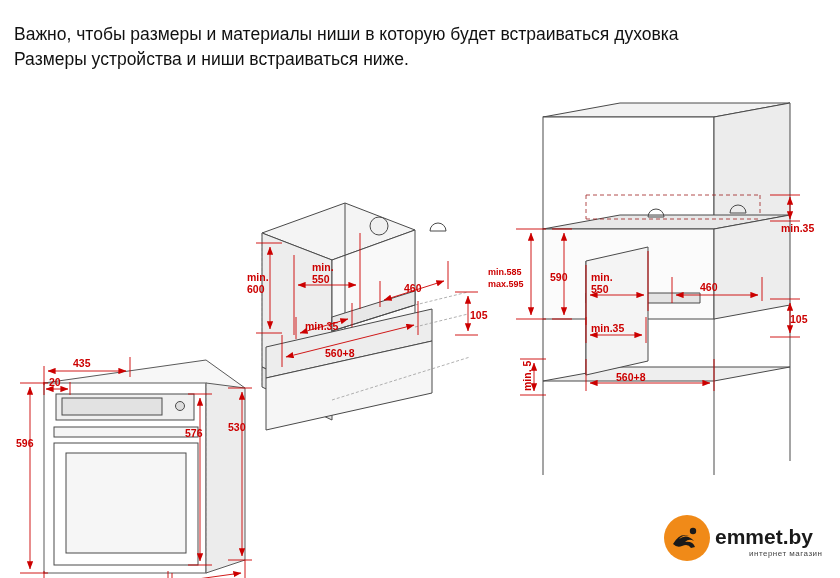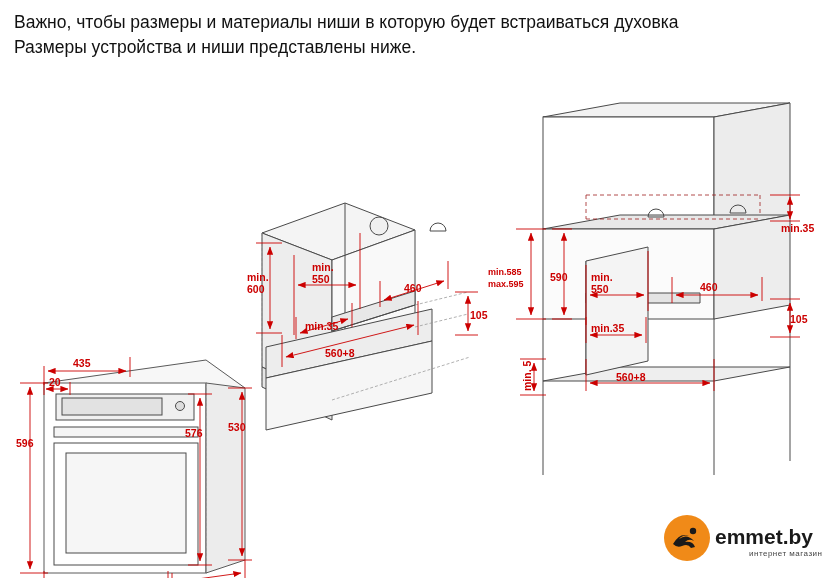--- a/index.html
+++ b/index.html
@@ -16,21 +16,21 @@
     overflow: hidden;
   }
   #page {
     position: relative;
     width: 840px;
     height: 578px;
   }
   #intro-text {
     position: absolute;
     left: 14px;
-    top: 10px;
+    top: 22px;
     width: 810px;
     font-size: 17.5px;
     line-height: 1.42;
     color: #111111;
     font-family: "Liberation Sans", sans-serif;
   }
   #intro-text p {
     margin: 0;
   }
   #drawing {
@@ -72,21 +72,21 @@
     letter-spacing: 0.5px;
   }
 </style>
 </head>
 <body>
 
 <div id="page">
 
   <div id="intro-text">
     <p>Важно, чтобы размеры и материалы ниши в которую будет встраиваться духовка</p>
-    <p>Размеры устройства и ниши представлены ниже.</p>
+    <p>Размеры устройства и ниши встраиваться ниже.</p>
   </div>
 
   <svg id="drawing" viewBox="0 0 840 483">
     <defs>
       <marker id="arrR" markerWidth="9" markerHeight="7" refX="8.5" refY="3.5" orient="auto">
         <polygon points="0,0 9,3.5 0,7" fill="#cc0000"></polygon>
       </marker>
       <marker id="arrL" markerWidth="9" markerHeight="7" refX="0.5" refY="3.5" orient="auto">
         <polygon points="9,0 0,3.5 9,7" fill="#cc0000"></polygon>
       </marker>

